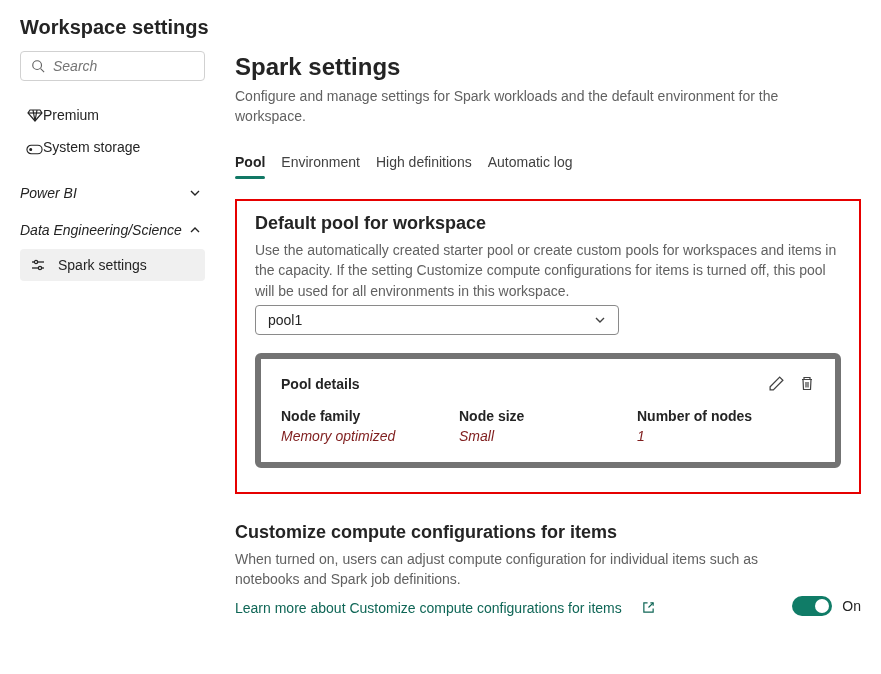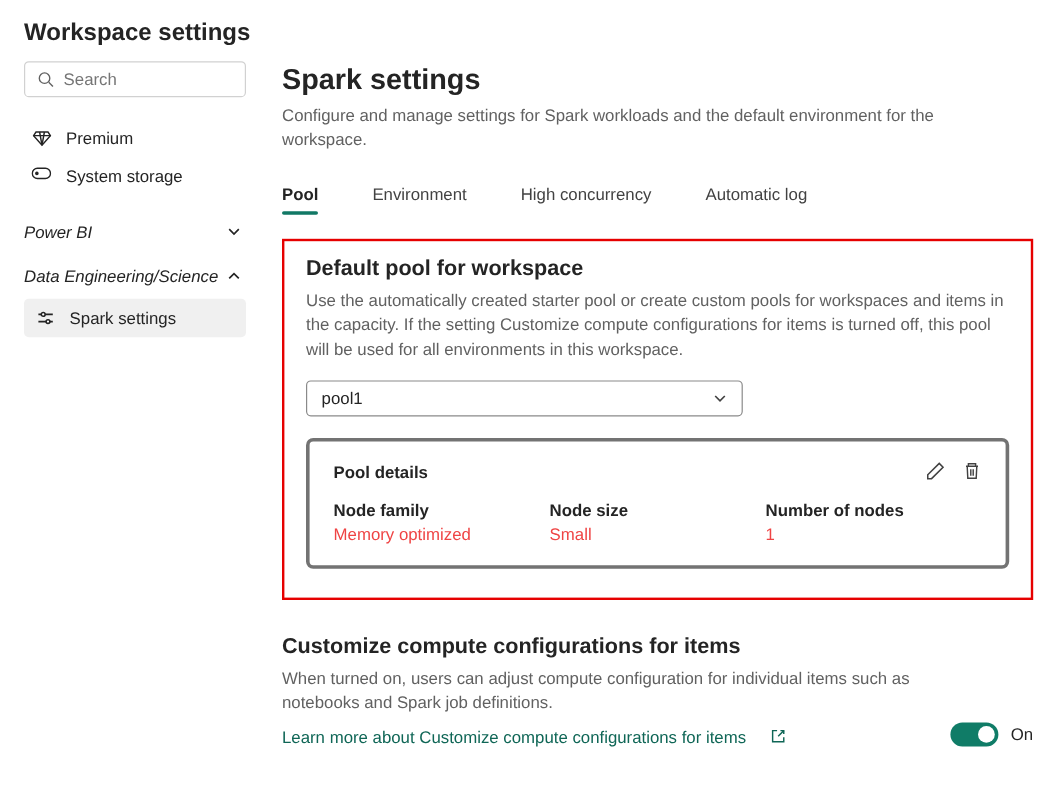--- a/index.html
+++ b/index.html
@@ -31,25 +31,25 @@
       padding: 6px 10px;
       margin-bottom: 18px;
       gap: 8px;
     }
     .search-box input {
       border: none;
       outline: none;
       font-size: 14px;
       width: 100%;
       color: #616161;
+      font-style: italic;
     }
     .nav-item {
       display: flex;
-      align-items: flex-start;
-      gap: 12px;
+      align-items: flex-end;
       padding: 8px 6px;
       cursor: pointer;
       font-size: 14px;
     }
     .nav-item .icon-slot {
       width: 17px;
       display: flex;
       justify-content: center;
     }
     .section-header {
@@ -86,21 +86,21 @@
     }
     .main-desc {
       color: #616161;
       font-size: 14px;
       margin-bottom: 20px;
       line-height: 1.4;
       max-width: 560px;
     }
     .tabs {
       display: flex;
-      gap: 45px;
+      gap: 16px;
       border-bottom: 1px solid transparent;
       margin-bottom: 20px;
     }
     .tab {
       padding: 8px 0;
       cursor: pointer;
       color: #424242;
       position: relative;
     }
     .tab.active {
@@ -122,35 +122,35 @@
       margin-bottom: 28px;
     }
     .section-title {
       font-size: 18px;
       font-weight: 600;
       margin-bottom: 6px;
     }
     .section-desc {
       color: #616161;
       line-height: 1.45;
-      margin-bottom: 16px;
+      margin-bottom: 4px;
     }
     .dropdown {
       display: flex;
       align-items: center;
       justify-content: space-between;
       border: 1px solid #8a8a8a;
       border-radius: 4px;
       padding: 6px 12px;
       width: 364px;
       cursor: pointer;
       margin-bottom: 18px;
     }
     .pool-details-card {
-      border: 3px solid #737373;
+      border: 6px solid #737373;
       border-radius: 6px;
       padding: 16px 20px 18px 20px;
     }
     .pool-details-header {
       display: flex;
       justify-content: space-between;
       align-items: center;
       margin-bottom: 16px;
     }
     .pool-details-header .title {
@@ -170,21 +170,22 @@
       gap: 0;
     }
     .detail-col {
       flex: 1;
     }
     .detail-label {
       font-weight: 600;
       margin-bottom: 4px;
     }
     .detail-value {
-      color: #ef4444;
+      color: #7f1d1d;
+      font-style: italic;
     }
     .customize-row {
       display: flex;
       justify-content: space-between;
       align-items: flex-end;
       gap: 20px;
     }
     .customize-left {
       max-width: 540px;
     }
@@ -291,21 +292,21 @@
     </div>
   </aside>
 
   <main class="main">
     <div class="main-title">Spark settings</div>
     <div class="main-desc">Configure and manage settings for Spark workloads and the default environment for the workspace.</div>
 
     <div class="tabs">
       <div class="tab active">Pool</div>
       <div class="tab">Environment</div>
-      <div class="tab">High concurrency</div>
+      <div class="tab">High definitions</div>
       <div class="tab">Automatic log</div>
     </div>
 
     <div class="highlight-box">
       <div class="section-title">Default pool for workspace</div>
       <div class="section-desc">Use the automatically created starter pool or create custom pools for workspaces and items in the capacity. If the setting Customize compute configurations for items is turned off, this pool will be used for all environments in this workspace.</div>
 
       <div class="dropdown">
         <span>pool1</span>
         <span>

